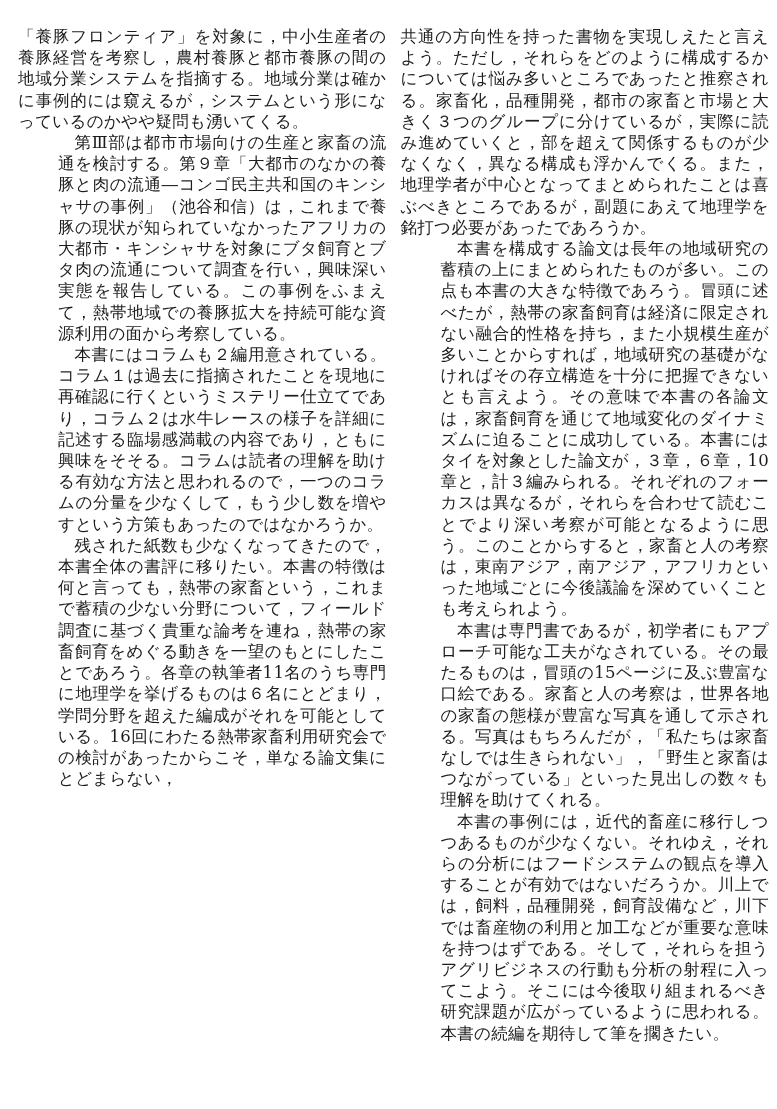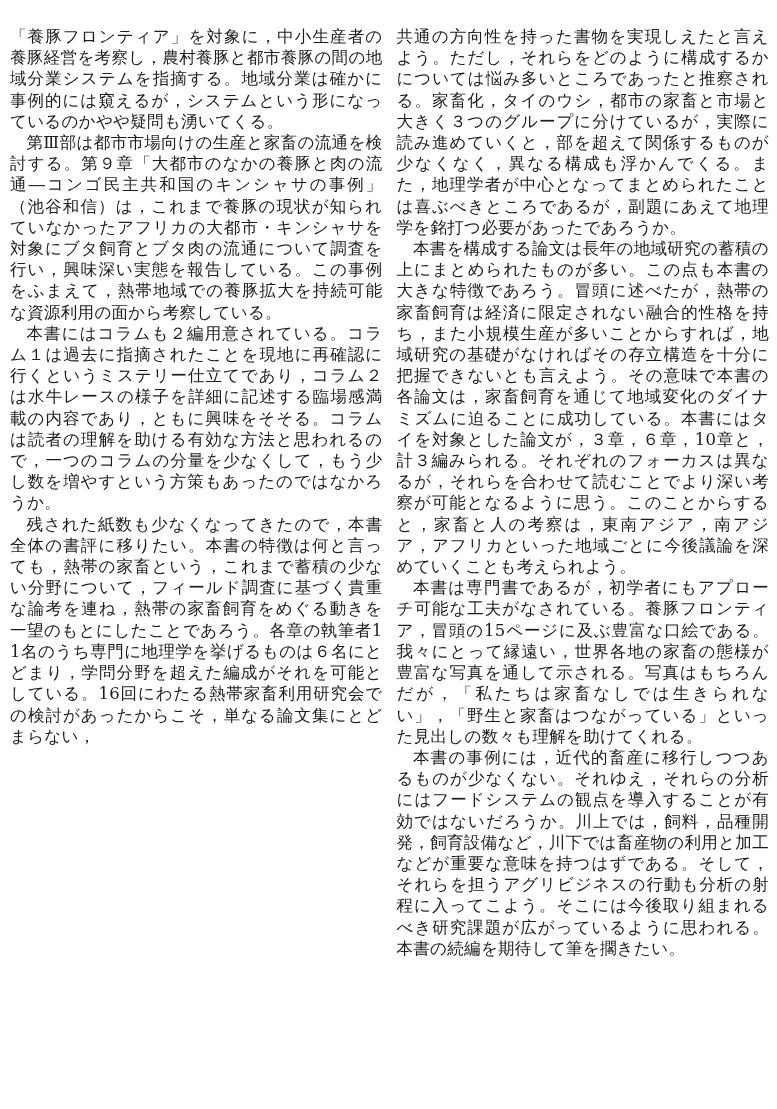--- a/index.html
+++ b/index.html
@@ -6,21 +6,21 @@
     margin: 0;
     padding: 0;
     background: #ffffff;
   }
   .page {
     position: relative;
     width: 777px;
     height: 1109px;
     box-sizing: border-box;
     background: #ffffff;
-    padding: 26px 8px 0 10px;
+    padding: 26px 8px 0 18px;
     display: flex;
     gap: 14px;
     font-family: "DejaVu Serif", "Liberation Serif", serif;
     color: #1c1c1c;
     overflow: hidden;
   }
   .column {
     flex: 1 1 0;
     min-width: 0;
     text-align: justify;
@@ -29,31 +29,32 @@
     margin: 0;
     padding: 0;
     font-size: 16.5px;
     line-height: 21.2px;
     letter-spacing: 0.3px;
     text-indent: 0;
     word-break: break-all;
   }
   .para.indent {
     text-indent: 1em;
+    margin-left: 40px;
   }
 </style>
 </head>
 <body>
 
 <div class="page">
   <div class="column">
       <p class="para">「養豚フロンティア」を対象に，中小生産者の養豚経営を考察し，農村養豚と都市養豚の間の地域分業システムを指摘する。地域分業は確かに事例的には窺えるが，システムという形になっているのかやや疑問も湧いてくる。</p>
       <p class="para indent">第Ⅲ部は都市市場向けの生産と家畜の流通を検討する。第９章「大都市のなかの養豚と肉の流通―コンゴ民主共和国のキンシャサの事例」（池谷和信）は，これまで養豚の現状が知られていなかったアフリカの大都市・キンシャサを対象にブタ飼育とブタ肉の流通について調査を行い，興味深い実態を報告している。この事例をふまえて，熱帯地域での養豚拡大を持続可能な資源利用の面から考察している。</p>
       <p class="para indent">本書にはコラムも２編用意されている。コラム１は過去に指摘されたことを現地に再確認に行くというミステリー仕立てであり，コラム２は水牛レースの様子を詳細に記述する臨場感満載の内容であり，ともに興味をそそる。コラムは読者の理解を助ける有効な方法と思われるので，一つのコラムの分量を少なくして，もう少し数を増やすという方策もあったのではなかろうか。</p>
       <p class="para indent">残された紙数も少なくなってきたので，本書全体の書評に移りたい。本書の特徴は何と言っても，熱帯の家畜という，これまで蓄積の少ない分野について，フィールド調査に基づく貴重な論考を連ね，熱帯の家畜飼育をめぐる動きを一望のもとにしたことであろう。各章の執筆者11名のうち専門に地理学を挙げるものは６名にとどまり，学問分野を超えた編成がそれを可能としている。16回にわたる熱帯家畜利用研究会での検討があったからこそ，単なる論文集にとどまらない，</p>
     </div>
   <div class="column">
-      <p class="para">共通の方向性を持った書物を実現しえたと言えよう。ただし，それらをどのように構成するかについては悩み多いところであったと推察される。家畜化，タイのウシ，都市の家畜と市場と大きく３つのグループに分けているが，実際に読み進めていくと，部を超えて関係するものが少なくなく，異なる構成も浮かんでくる。また，地理学者が中心となってまとめられたことは喜ぶべきところであるが，副題にあえて地理学を銘打つ必要があったであろうか。</p>
+      <p class="para">共通の方向性を持った書物を実現しえたと言えよう。ただし，それらをどのように構成するかについては悩み多いところであったと推察される。家畜化，品種開発，都市の家畜と市場と大きく３つのグループに分けているが，実際に読み進めていくと，部を超えて関係するものが少なくなく，異なる構成も浮かんでくる。また，地理学者が中心となってまとめられたことは喜ぶべきところであるが，副題にあえて地理学を銘打つ必要があったであろうか。</p>
       <p class="para indent">本書を構成する論文は長年の地域研究の蓄積の上にまとめられたものが多い。この点も本書の大きな特徴であろう。冒頭に述べたが，熱帯の家畜飼育は経済に限定されない融合的性格を持ち，また小規模生産が多いことからすれば，地域研究の基礎がなければその存立構造を十分に把握できないとも言えよう。その意味で本書の各論文は，家畜飼育を通じて地域変化のダイナミズムに迫ることに成功している。本書にはタイを対象とした論文が，３章，６章，10章と，計３編みられる。それぞれのフォーカスは異なるが，それらを合わせて読むことでより深い考察が可能となるように思う。このことからすると，家畜と人の考察は，東南アジア，南アジア，アフリカといった地域ごとに今後議論を深めていくことも考えられよう。</p>
-      <p class="para indent">本書は専門書であるが，初学者にもアプローチ可能な工夫がなされている。養豚フロンティア，冒頭の15ページに及ぶ豊富な口絵である。我々にとって縁遠い，世界各地の家畜の態様が豊富な写真を通して示される。写真はもちろんだが，「私たちは家畜なしでは生きられない」，「野生と家畜はつながっている」といった見出しの数々も理解を助けてくれる。</p>
+      <p class="para indent">本書は専門書であるが，初学者にもアプローチ可能な工夫がなされている。その最たるものは，冒頭の15ページに及ぶ豊富な口絵である。家畜と人の考察は，世界各地の家畜の態様が豊富な写真を通して示される。写真はもちろんだが，「私たちは家畜なしでは生きられない」，「野生と家畜はつながっている」といった見出しの数々も理解を助けてくれる。</p>
       <p class="para indent">本書の事例には，近代的畜産に移行しつつあるものが少なくない。それゆえ，それらの分析にはフードシステムの観点を導入することが有効ではないだろうか。川上では，飼料，品種開発，飼育設備など，川下では畜産物の利用と加工などが重要な意味を持つはずである。そして，それらを担うアグリビジネスの行動も分析の射程に入ってこよう。そこには今後取り組まれるべき研究課題が広がっているように思われる。本書の続編を期待して筆を擱きたい。</p>
     </div>
 </div>
 
 </body></html>

